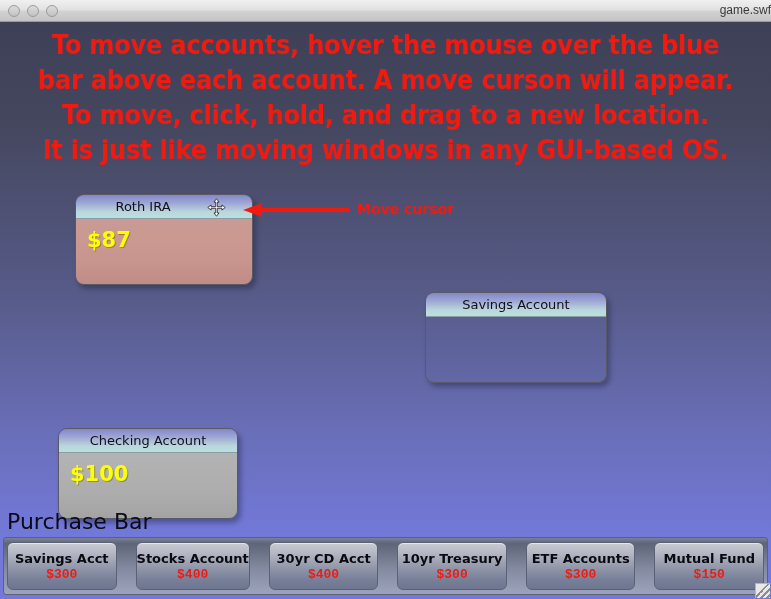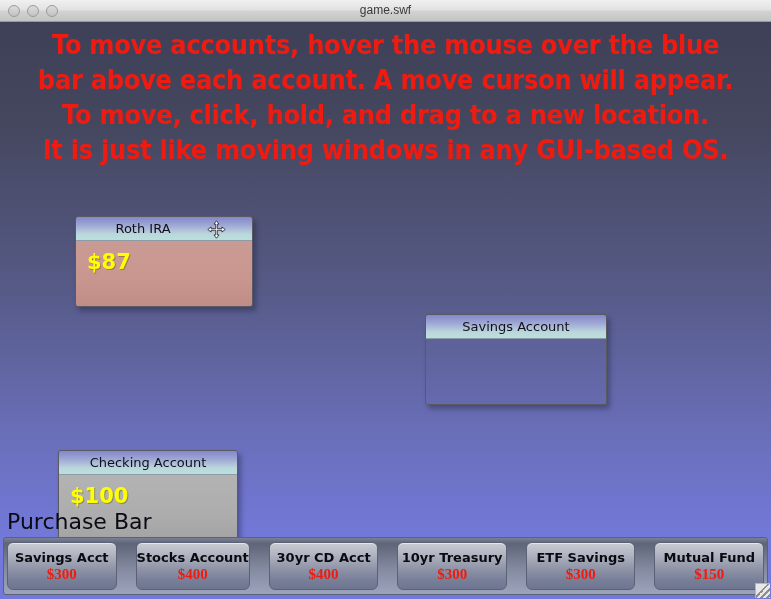--- a/index.html
+++ b/index.html
@@ -30,21 +30,21 @@
     left: 0; top: 0;
     width: 771px;
     height: 22px;
     background: linear-gradient(to bottom, #f0f0f0 0%, #e2e2e2 45%, #d2d2d2 55%, #c4c4c4 100%);
     border-bottom: 1px solid #9a9a9a;
     box-sizing: border-box;
   }
   #titlebar-title {
     position: absolute;
     left: 0; right: 0; top: 3px;
-    text-align: center;
+    text-align: right;
     font-size: 12px;
     color: #3a3a3a;
     font-family: "Liberation Sans", sans-serif;
   }
   .win-buttons {
     position: absolute;
     left: 8px; top: 5px;
     display: flex;
     gap: 7px;
   }
@@ -79,26 +79,25 @@
     line-height: 35px;
     letter-spacing: -0.3px;
     transform: scaleX(0.93);
     transform-origin: center top;
   }
   #instructions div { white-space: nowrap; }
 
   
   .account-card {
     position: absolute;
-    border-radius: 3px;
+    border-radius: 9px;
     box-shadow: 3px 4px 5px rgba(20,20,40,0.35);
     overflow: hidden;
     border: 1px solid #5a5a62;
     box-sizing: border-box;
-    margin-top: 22px;
   }
   .card-titlebar {
     position: relative;
     height: 24px;
     background: linear-gradient(to bottom, #8487cb 0%, #9ea7d4 35%, #bcd7dd 75%, #b6e2db 100%);
     border-bottom: 1px solid #8e9aa6;
     box-sizing: border-box;
   }
   .card-title-text {
     position: absolute;
@@ -212,23 +211,23 @@
     cursor: pointer;
   }
   .purchase-btn-label {
     font-family: "DejaVu Sans", sans-serif;
     font-weight: bold;
     font-size: 13px;
     color: #0a0a10;
     white-space: nowrap;
   }
   .purchase-btn-price {
-    font-family: Liberation Serif, serif;
-    font-weight: bold;
-    font-size: 15px;
+    font-family: Liberation Mono, monospace;
+    font-weight: bold;
+    font-size: 13px;
     color: #f01b10;
     white-space: nowrap;
   }
 
   
   #resize-grip {
     position: absolute;
     right: 1px; bottom: 1px;
     width: 15px; height: 15px;
     background:
@@ -267,20 +266,25 @@
         <div class="card-title-text">Roth IRA</div>
         <svg id="move-cursor-icon" viewBox="0 0 24 24">
           <path d="M12 1 L15.2 5.2 L13 5.2 L13 11 L18.8 11 L18.8 8.8 L23 12 L18.8 15.2 L18.8 13 L13 13 L13 18.8 L15.2 18.8 L12 23 L8.8 18.8 L11 18.8 L11 13 L5.2 13 L5.2 15.2 L1 12 L5.2 8.8 L5.2 11 L11 11 L11 5.2 L8.8 5.2 Z" fill="#ffffff" stroke="#2b2b33" stroke-width="1.1" stroke-linejoin="round"></path>
         </svg>
       </div>
       <div class="card-body">
         <div class="card-amount">$87</div>
       </div>
     </div>
 
+    <div id="move-annotation">
+      <div id="annotation-arrow-head"></div>
+      <div id="annotation-arrow-line"></div>
+      <div id="annotation-label">Move cursor</div>
+    </div>
 
     <div id="card-savings" class="account-card">
       <div class="card-titlebar">
         <div class="card-title-text">Savings Account</div>
       </div>
     </div>
 
     <div id="card-checking" class="account-card">
       <div class="card-titlebar">
         <div class="card-title-text">Checking Account</div>
@@ -302,21 +306,21 @@
         </div>
         <div class="purchase-btn">
           <div class="purchase-btn-label">30yr CD Acct</div>
           <div class="purchase-btn-price">$400</div>
         </div>
         <div class="purchase-btn">
           <div class="purchase-btn-label">10yr Treasury</div>
           <div class="purchase-btn-price">$300</div>
         </div>
         <div class="purchase-btn">
-          <div class="purchase-btn-label">ETF Savings</div>
+          <div class="purchase-btn-label">ETF Accounts</div>
           <div class="purchase-btn-price">$300</div>
         </div>
         <div class="purchase-btn">
           <div class="purchase-btn-label">Mutual Fund</div>
           <div class="purchase-btn-price">$150</div>
         </div>
       </div>
 
   </div>
 

